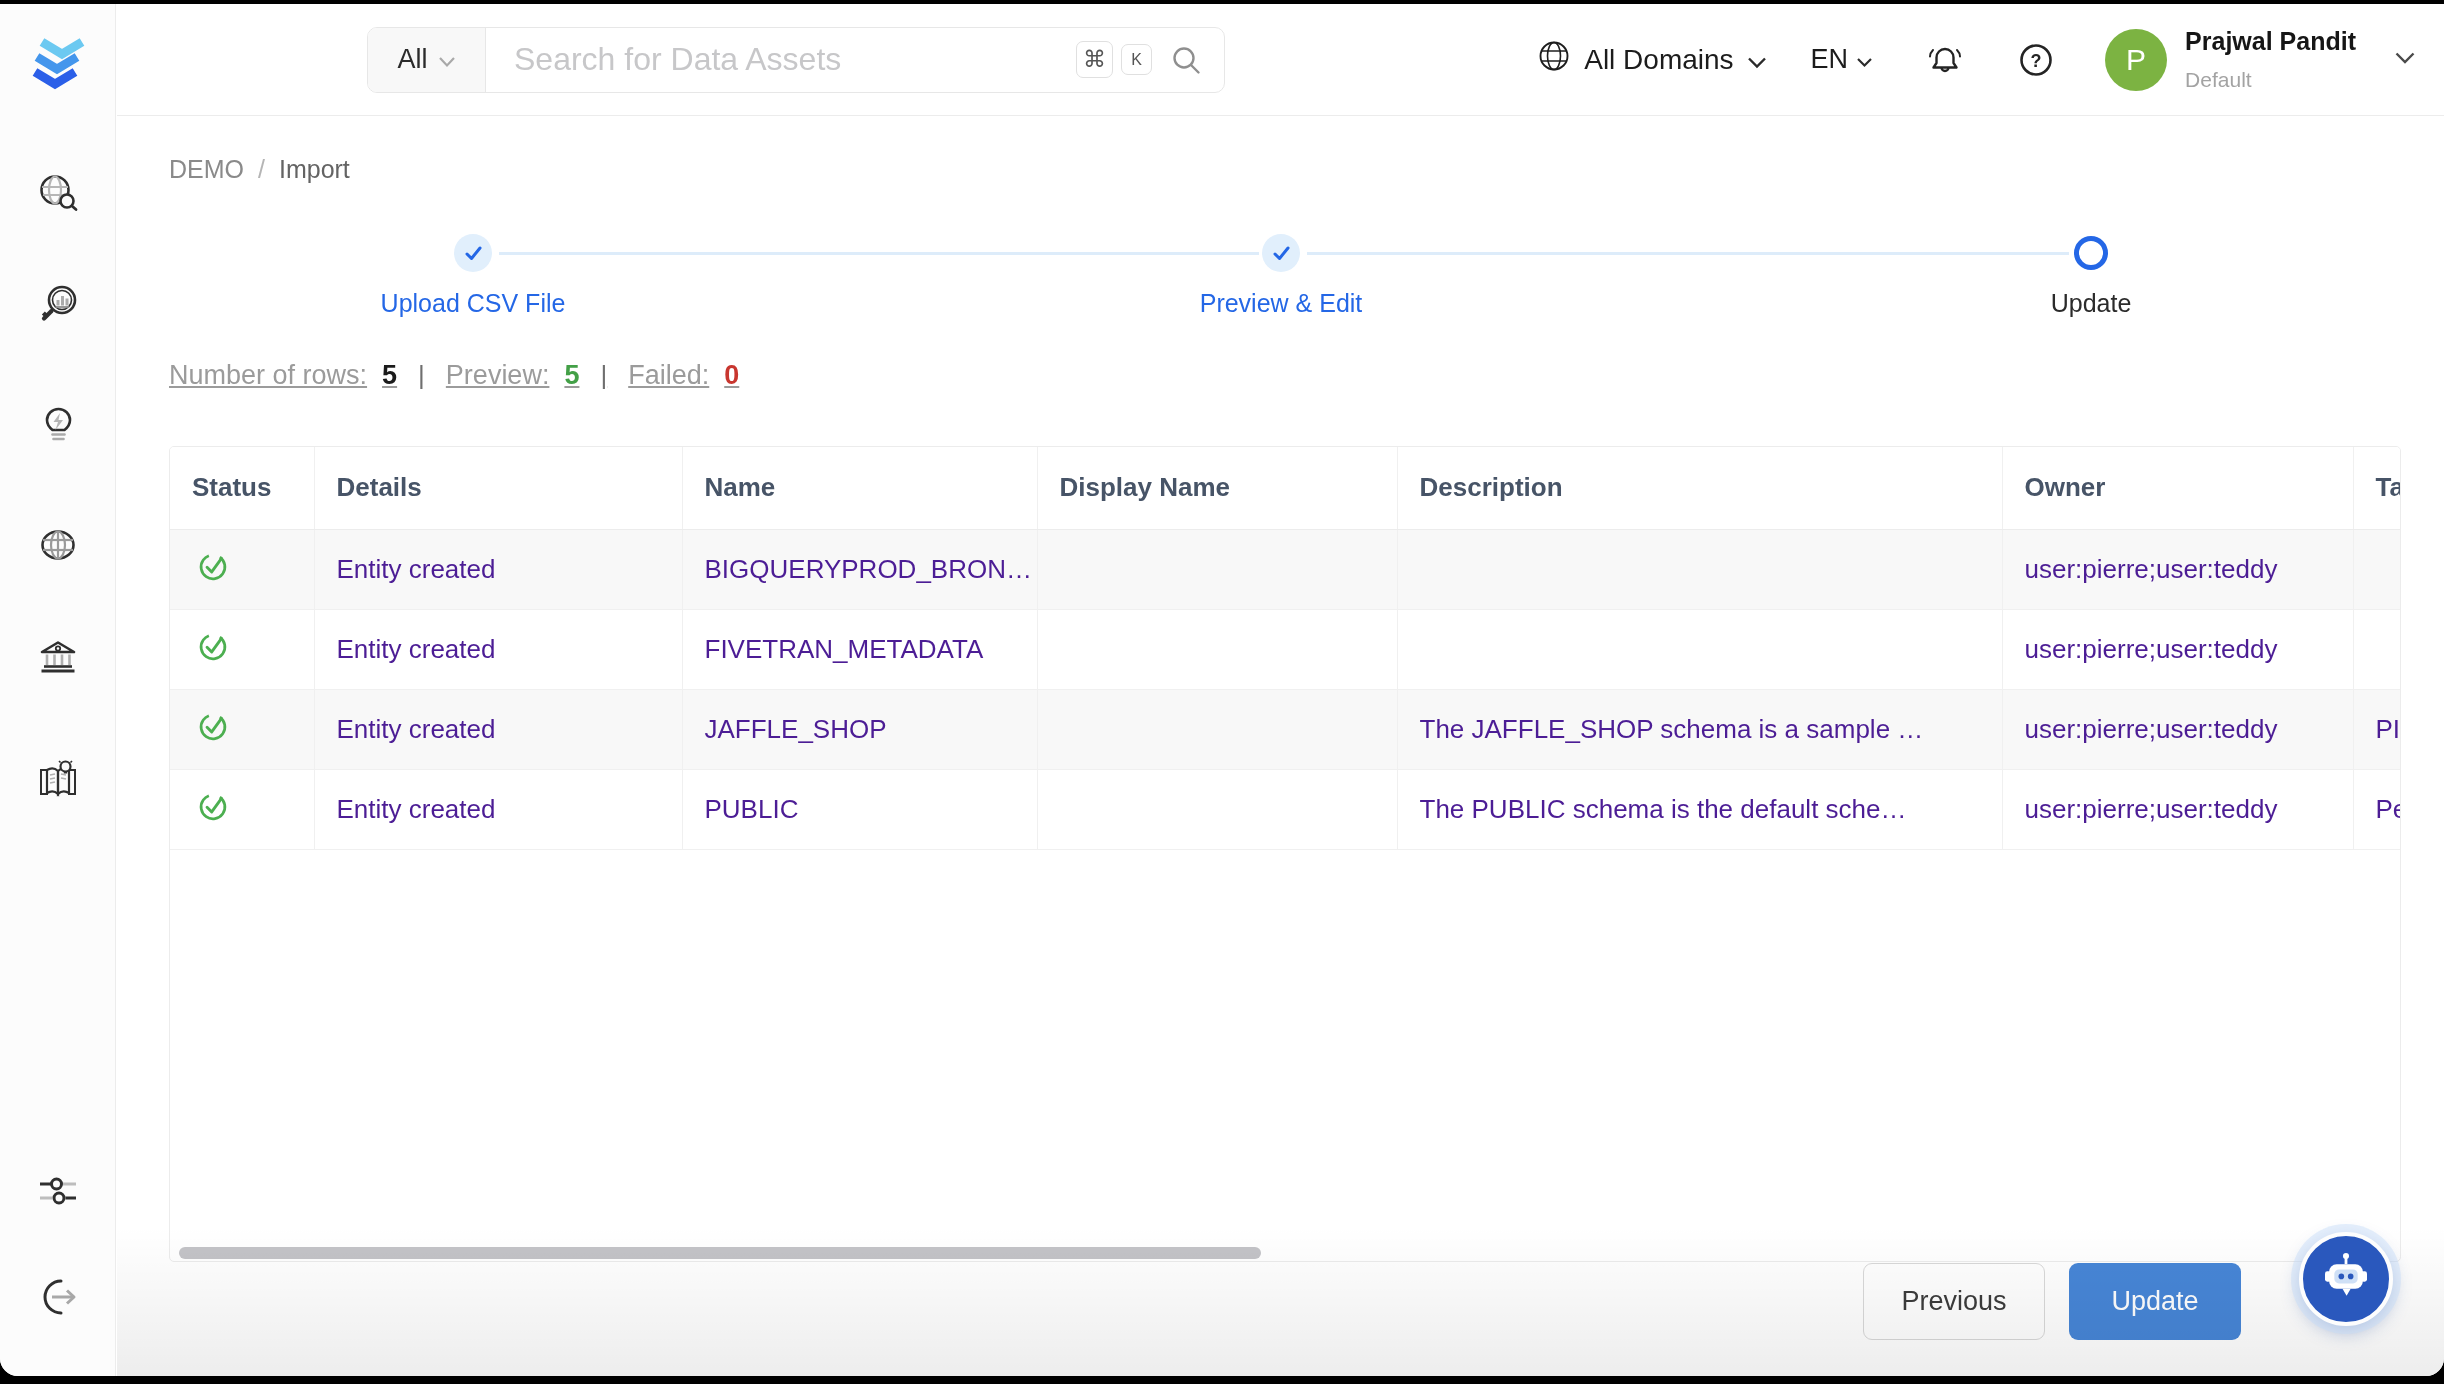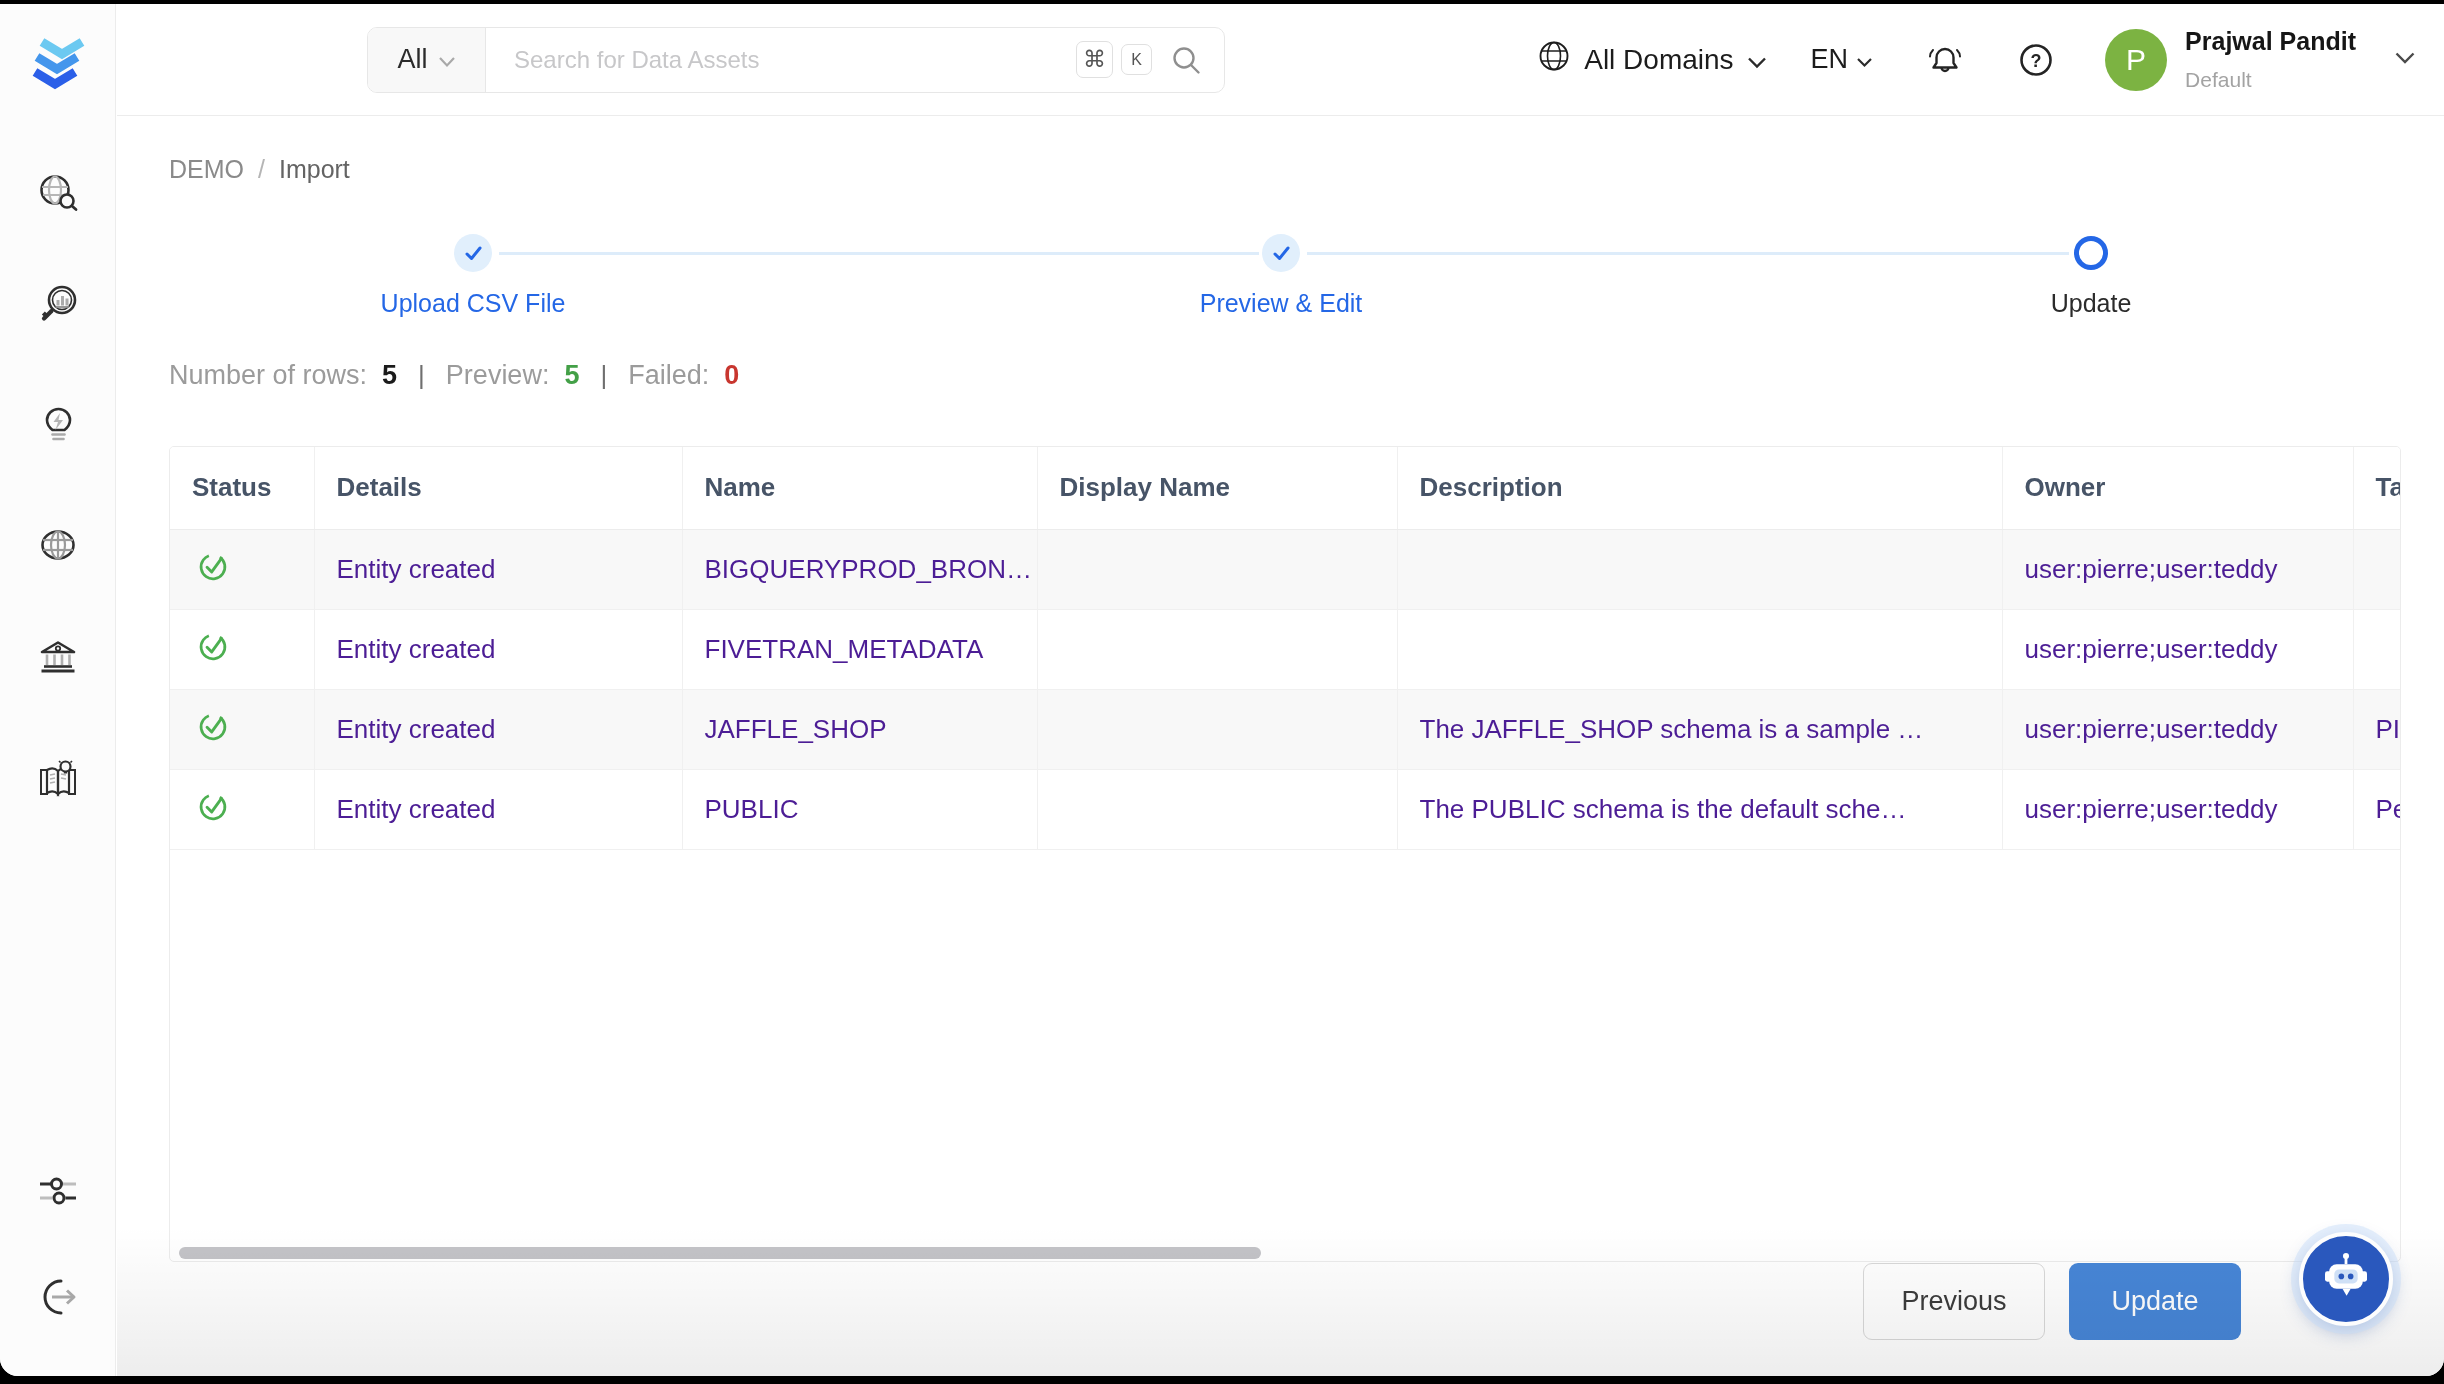--- a/index.html
+++ b/index.html
@@ -16,21 +16,21 @@
   .logo-box { position:absolute; left:26px; top:26px; width:64px; height:64px; }
 
   
   .topbar { position:absolute; left:117px; right:0; top:0; height:112px; background:#fff;
             border-bottom:1px solid #ececec; display:flex; align-items:center; z-index:4; }
   .searchbar { margin-left:250px; width:858px; height:66px; border:1px solid #e7e7e7;
                border-radius:10px; display:flex; align-items:center; background:#fff; }
   .search-filter { width:118px; height:100%; background:#f8f8f8; border-right:1px solid #e7e7e7;
                    border-radius:9px 0 0 9px; display:flex; align-items:center; justify-content:center;
                    gap:10px; font-size:27px; color:#2b2b2b; cursor:pointer; }
-  .search-input { flex:1; border:none; outline:none; font-size:24px; color:#333;
+  .search-input { flex:1; border:none; outline:none; font-size:32px; color:#333;
                   padding-left:28px; font-family:"Liberation Sans",sans-serif; background:transparent; }
   .search-input::placeholder { color:#c7c7c9; }
   .keycap { border:1.5px solid #e0e0e0; border-radius:7px; color:#555; display:flex;
             align-items:center; justify-content:center; }
   .keycap.cmd { width:37px; height:37px; font-size:23px; }
   .keycap.k { width:31px; height:31px; font-size:16px; margin-left:8px; }
   .topbar-right { margin-left:auto; display:flex; align-items:center; margin-right:28px; }
   .domains-dd { display:flex; align-items:center; gap:13px; font-size:28px; color:#1c1c1c;
                 font-weight:500; cursor:pointer; }
   .lang-dd { display:flex; align-items:center; gap:8px; font-size:27px; color:#1c1c1c;
@@ -60,21 +60,21 @@
   .step-circle { position:absolute; top:117px; width:38px; height:38px; border-radius:50%;
                  display:flex; align-items:center; justify-content:center; cursor:pointer; }
   .step-done { background:#e1effc; }
   .step-active { width:34px; height:34px; top:119px; background:#fff; border:5.5px solid #2467e6; }
   .step-label { position:absolute; top:172px; width:360px; text-align:center; font-size:25px; cursor:pointer; }
   .step-label.blue { color:#2467e6; }
   .step-label.dark { color:#2b2b2b; }
 
   
   .summary { position:absolute; left:52px; top:243px; font-size:27px; color:#9b9b9b;
-             display:flex; align-items:center; gap:15px; }
+             display:flex; align-items:center; gap:15px;text-decoration:underline; }
   .summary .val-dark { color:#1b1b1b; font-weight:700; }
   .summary .val-green { color:#43a047; font-weight:700; }
   .summary .val-red { color:#c8362f; font-weight:700; }
   .summary .divider { color:#6f6f6f; font-size:26px; padding:0 6px; }
 
   
   .table-wrap { position:absolute; left:52px; top:329px; width:2232px; height:816px;
                 border:1px solid #ececec; border-radius:5px; background:#fff; overflow:hidden; }
   table.grid { border-collapse:collapse; table-layout:fixed; width:2430px; }
   table.grid th { height:82px; text-align:left; font-size:26px; font-weight:700; color:#475467;

